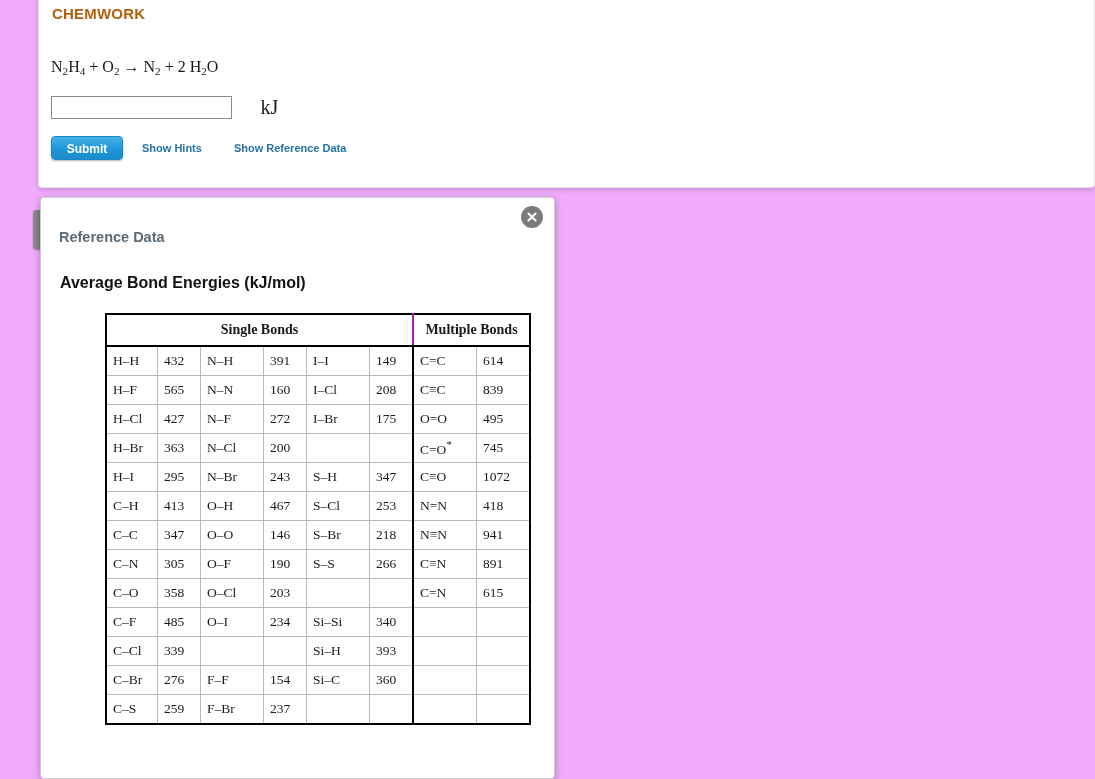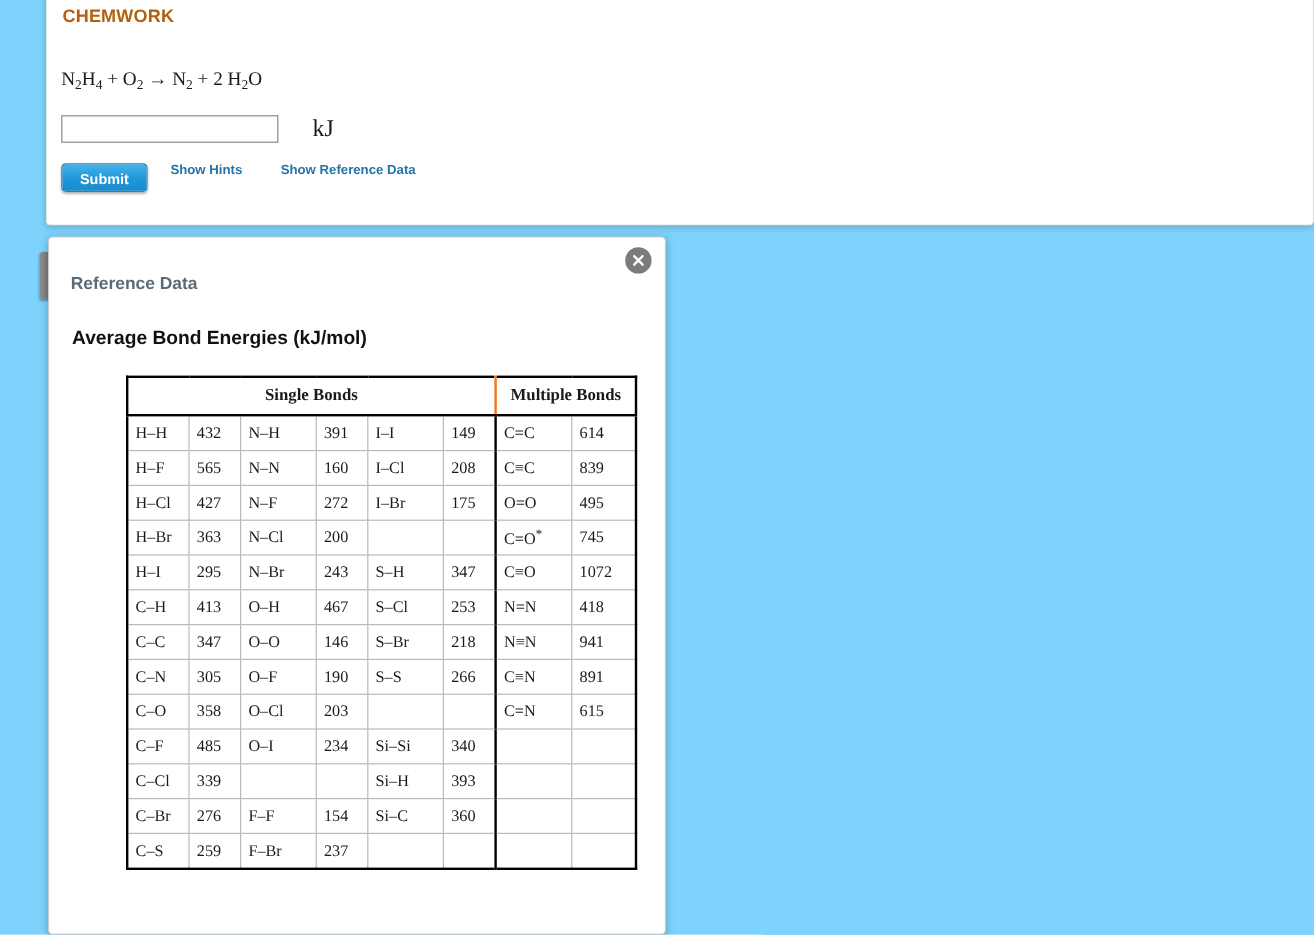--- a/index.html
+++ b/index.html
@@ -9,21 +9,21 @@
     width: 1095px;
     height: 779px;
     overflow: hidden;
     font-family: "Liberation Sans", sans-serif;
   }
 
   #root {
     position: relative;
     width: 1095px;
     height: 779px;
-    background: #7dd3fc;
+    background: #f0abfc;
   }
 
   
   .problem-card {
     position: absolute;
     left: 38px;
     top: -8px;
     width: 1057px;
     height: 196px;
     background: #ffffff;
@@ -91,21 +91,21 @@
     margin-left: 24px;
     vertical-align: middle;
     text-align: right;
   }
 
   .actions-row {
     position: absolute;
     left: 12px;
     top: 144px;
     display: flex;
-    align-items: flex-start;
+    align-items: center;
   }
   .submit-button {
     display: inline-block;
     width: 72px;
     height: 24px;
     line-height: 24px;
     text-align: center;
     color: #ffffff;
     font-family: "Liberation Sans", sans-serif;
     font-size: 12px;
@@ -223,21 +223,21 @@
     white-space: nowrap;
   }
   table.bond-table thead th {
     border-bottom: 2px solid #000000;
     text-align: center;
     font-weight: bold;
     font-size: 14px;
     height: 30px;
     padding: 0 8px;
   }
-  table.bond-table thead th.single-bonds-header { border-right: 2px solid #f97316; }
+  table.bond-table thead th.single-bonds-header { border-right: 2px solid #a21caf; }
   table.bond-table td.col-sep-left { border-left: 2px solid #000000; }
 
   td.c-label { width: 38px; }
   td.c-val   { width: 30px; }
   td.c-mlabel{ width: 50px; }
   td.c-mval  { width: 40px; }
 
   sup.star { font-size: 80%; vertical-align: super; }
 </style>
 </head>

